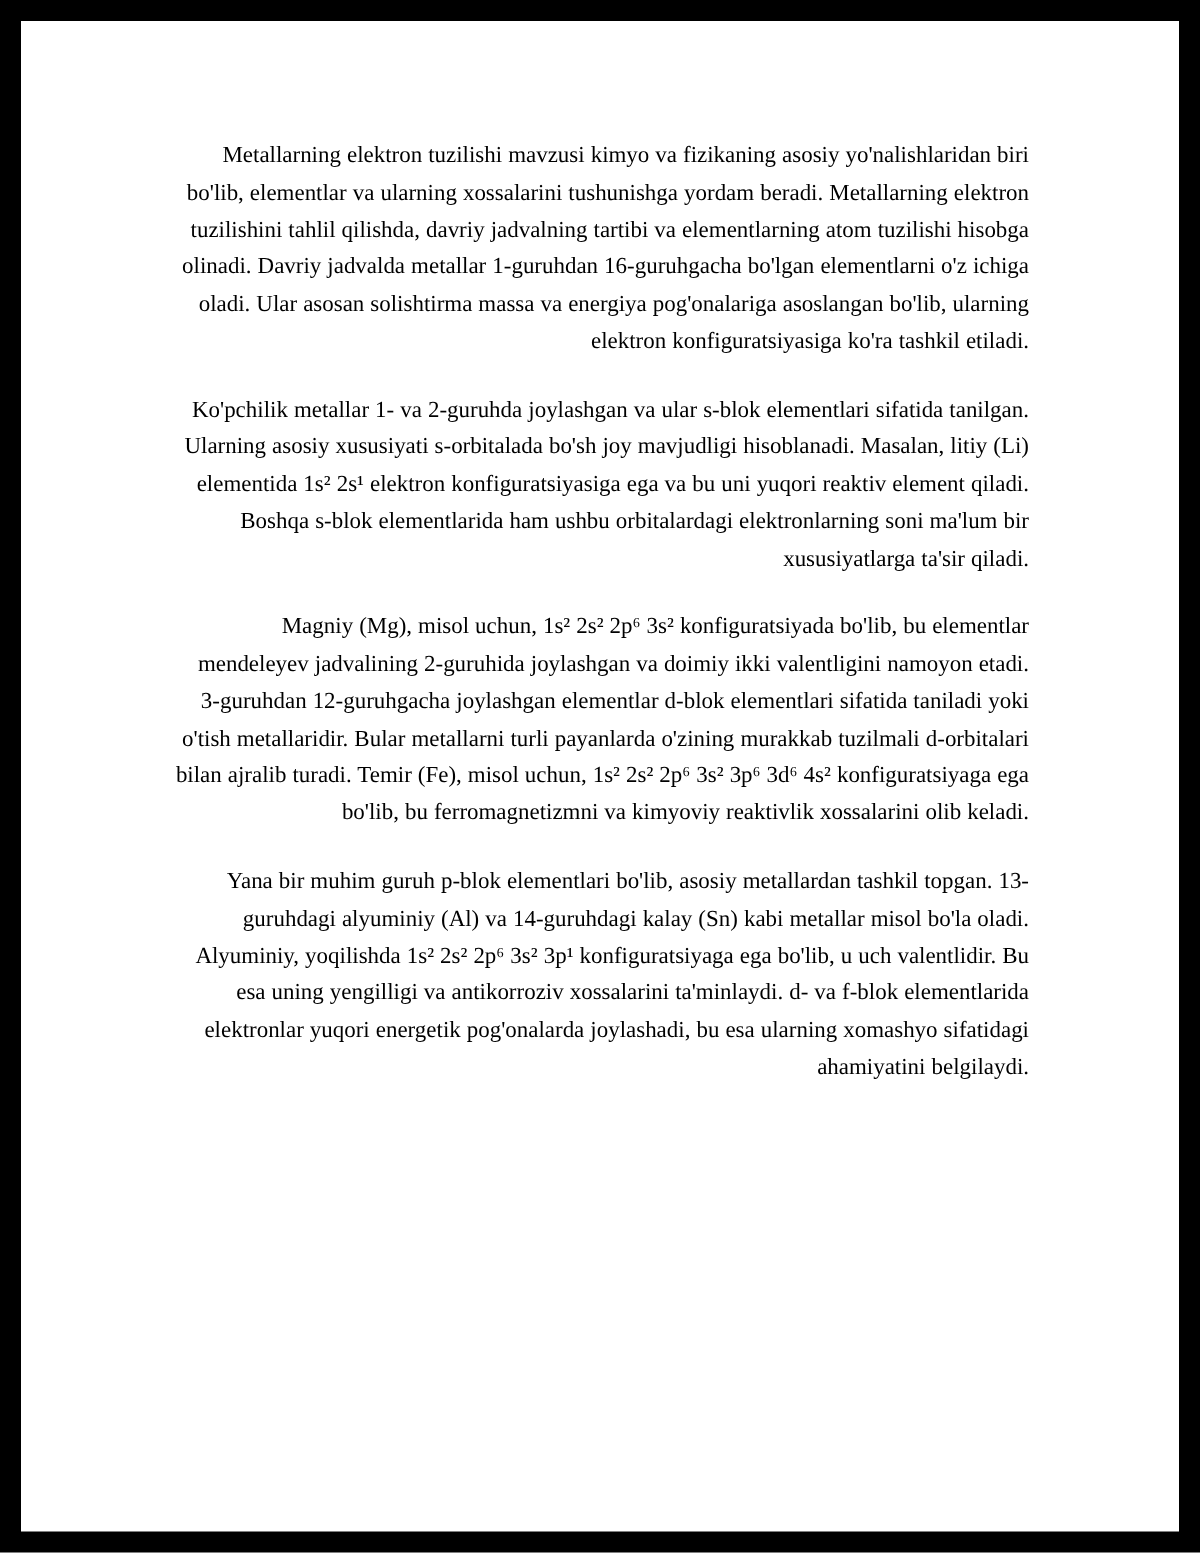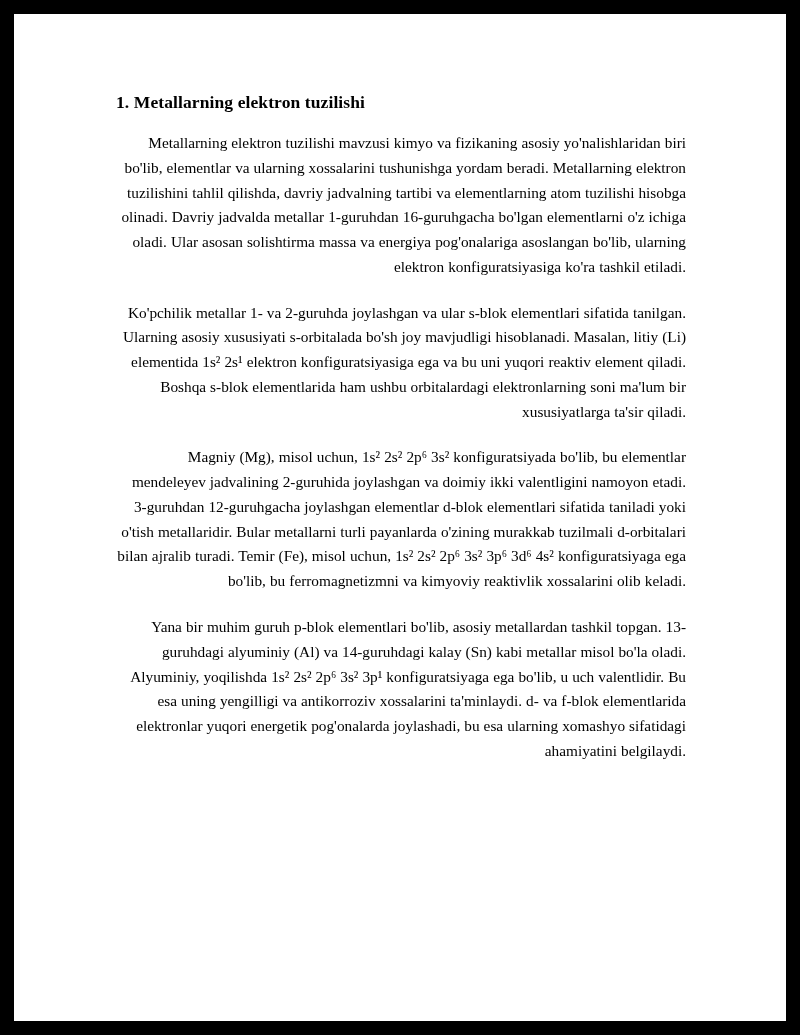--- a/index.html
+++ b/index.html
@@ -47,19 +47,18 @@
   }
   .doc-paragraph:last-child {
     margin-bottom: 0;
   }
 </style>
 </head>
 <body>
 
 <div class="page-frame">
   <div class="page-body">
-    <h1 class="doc-title">1. Metallarning elektron tuzilishi</h1>
     <p class="doc-paragraph">Metallarning elektron tuzilishi mavzusi kimyo va fizikaning asosiy yo'nalishlaridan biri bo'lib, elementlar va ularning xossalarini tushunishga yordam beradi. Metallarning elektron tuzilishini tahlil qilishda, davriy jadvalning tartibi va elementlarning atom tuzilishi hisobga olinadi. Davriy jadvalda metallar 1-guruhdan 16-guruhgacha bo'lgan elementlarni o'z ichiga oladi. Ular asosan solishtirma massa va energiya pog'onalariga asoslangan bo'lib, ularning elektron konfiguratsiyasiga ko'ra tashkil etiladi.</p>
     <p class="doc-paragraph">Ko'pchilik metallar 1- va 2-guruhda joylashgan va ular s-blok elementlari sifatida tanilgan. Ularning asosiy xususiyati s-orbitalada bo'sh joy mavjudligi hisoblanadi. Masalan, litiy (Li) elementida 1s² 2s¹ elektron konfiguratsiyasiga ega va bu uni yuqori reaktiv element qiladi. Boshqa s-blok elementlarida ham ushbu orbitalardagi elektronlarning soni ma'lum bir xususiyatlarga ta'sir qiladi.</p>
     <p class="doc-paragraph">Magniy (Mg), misol uchun, 1s² 2s² 2p⁶ 3s² konfiguratsiyada bo'lib, bu elementlar mendeleyev jadvalining 2-guruhida joylashgan va doimiy ikki valentligini namoyon etadi. 3-guruhdan 12-guruhgacha joylashgan elementlar d-blok elementlari sifatida taniladi yoki o'tish metallaridir. Bular metallarni turli payanlarda o'zining murakkab tuzilmali d-orbitalari bilan ajralib turadi. Temir (Fe), misol uchun, 1s² 2s² 2p⁶ 3s² 3p⁶ 3d⁶ 4s² konfiguratsiyaga ega bo'lib, bu ferromagnetizmni va kimyoviy reaktivlik xossalarini olib keladi.</p>
     <p class="doc-paragraph">Yana bir muhim guruh p-blok elementlari bo'lib, asosiy metallardan tashkil topgan. 13-guruhdagi alyuminiy (Al) va 14-guruhdagi kalay (Sn) kabi metallar misol bo'la oladi. Alyuminiy, yoqilishda 1s² 2s² 2p⁶ 3s² 3p¹ konfiguratsiyaga ega bo'lib, u uch valentlidir. Bu esa uning yengilligi va antikorroziv xossalarini ta'minlaydi. d- va f-blok elementlarida elektronlar yuqori energetik pog'onalarda joylashadi, bu esa ularning xomashyo sifatidagi ahamiyatini belgilaydi.</p>
   </div>
 </div>
 
 </body></html>

